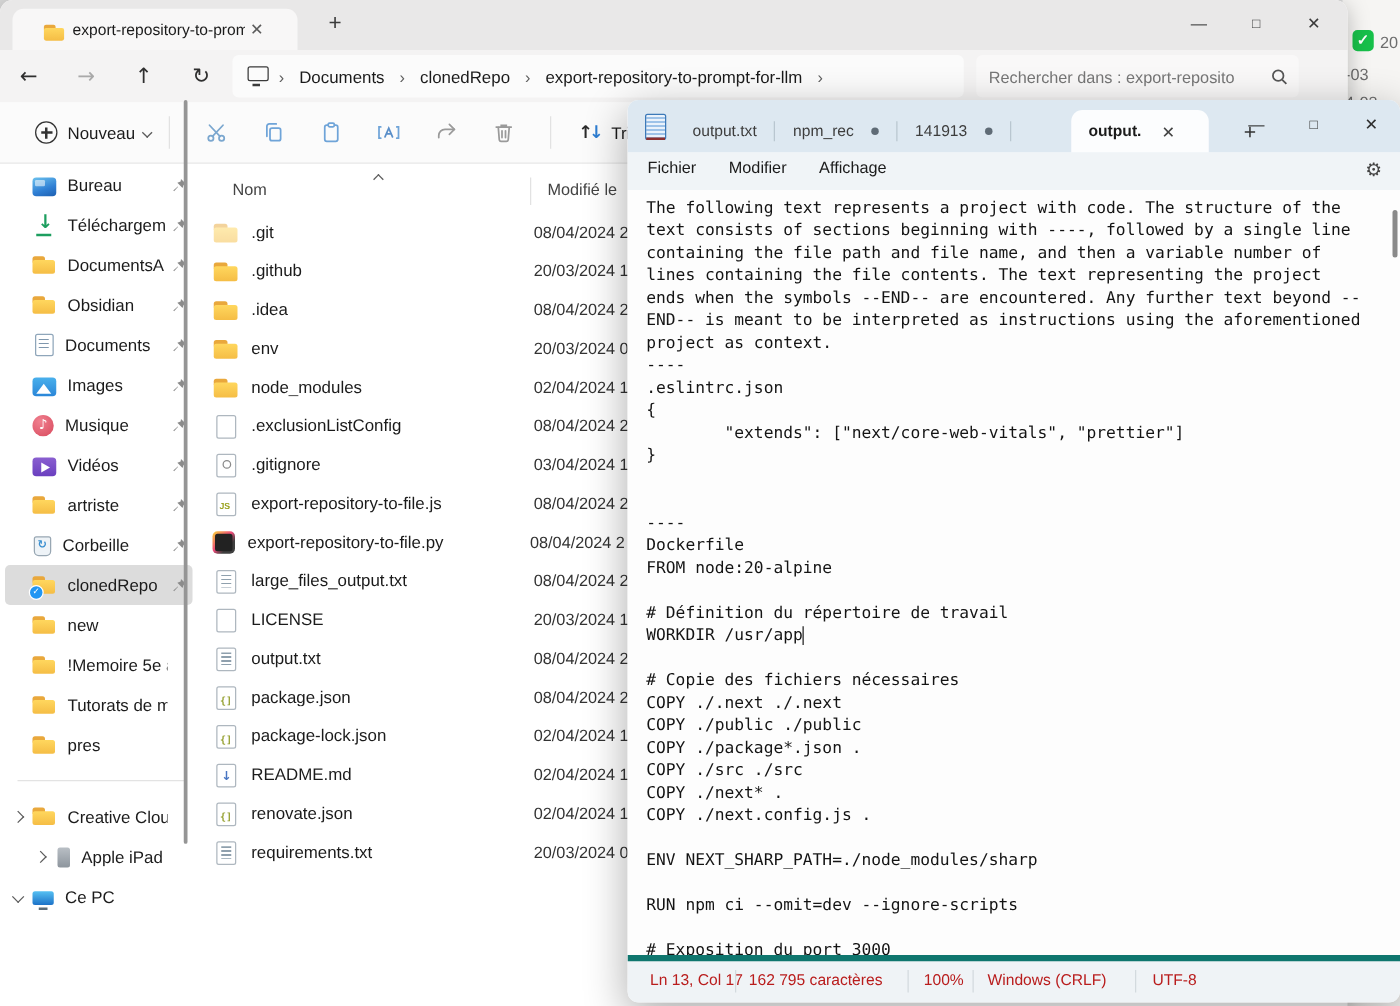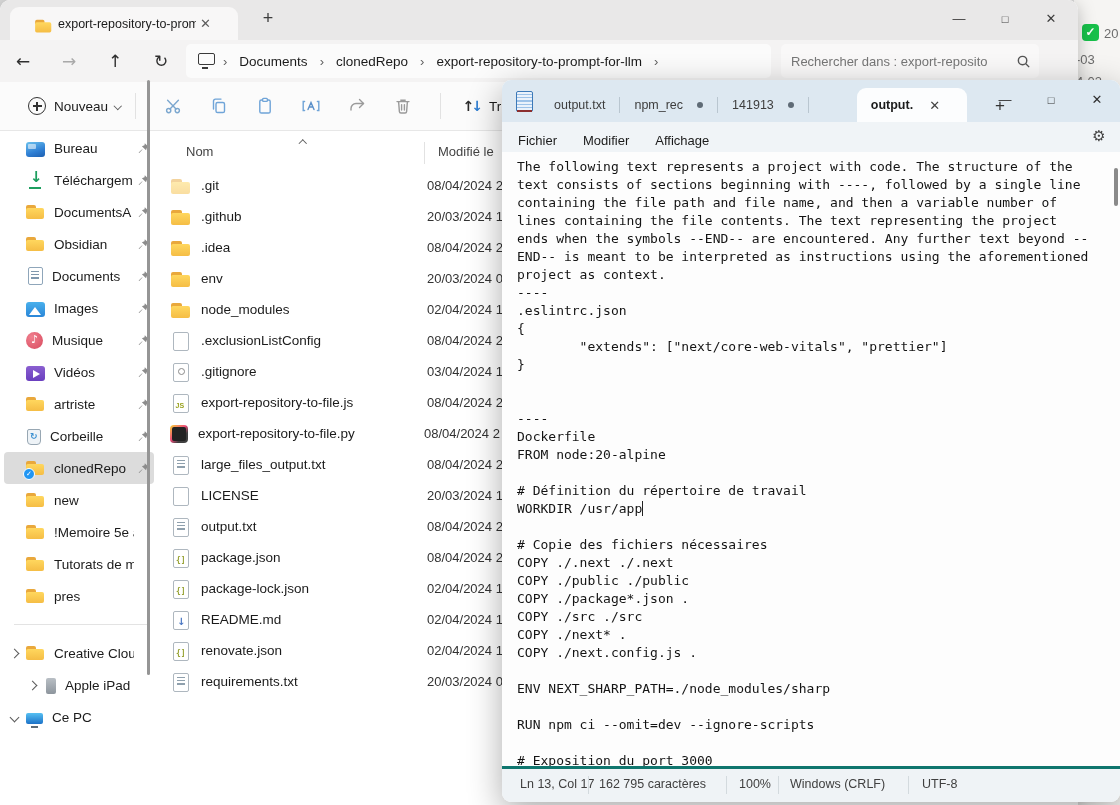--- a/index.html
+++ b/index.html
@@ -143,30 +143,30 @@
       background:repeating-linear-gradient(#eaf2fb 0 2px,#9dc2e8 2px 3.2px)}
   .np-appicon::after{content:"";position:absolute;left:0;bottom:-1px;width:100%;height:2.5px;background:#8b2f2f}
   .np-tabs{position:absolute;left:40px;top:0;height:42px;display:flex;align-items:flex-end}
   .np-tab{height:34px;display:flex;align-items:center;padding:0 12px;font-size:12.5px;color:#3d3d3d;position:relative}
   .np-tab .dot{width:6px;height:6px;border-radius:50%;background:#5f6b76;margin-left:14px}
   .np-tab.active{background:#fcfdfe;border-radius:9px 9px 0 0;font-weight:700;color:#1b1b1b;margin-left:46px;padding:0 27px 0 14px}
   .np-tab.active .close{margin-left:16px;font-weight:400;color:#444;font-size:13px}
   .np-tabsep{width:1px;height:16px;background:#b9c6d0;margin:0 2px 9px 2px}
   .np-newtab{font-size:17px;color:#333;margin:0 0 6px 22px;padding:0 6px}
   .np-ctl{position:absolute;top:0;height:40px;width:46px;text-align:center;line-height:40px;color:#2f2f2f;font-size:13px}
-  .np-menubar{position:absolute;left:0;top:42px;width:100%;height:30px;background:#f0f4f7;display:flex;align-items:flex-end}
+  .np-menubar{position:absolute;left:0;top:42px;width:100%;height:30px;background:#f0f4f7;display:flex;align-items:flex-start}
   .np-menu{font-size:13px;padding:4px 12px;margin-left:2px;border-radius:4px}
   .np-menu:first-child{margin-left:4px}
   .np-gear{position:absolute;right:12px;top:47px;width:18px;height:18px;color:#444;font-family:"DejaVu Sans",sans-serif;font-size:15px;line-height:18px;text-align:center}
   .np-text{position:absolute;left:0;top:72px;width:100%;height:617px;background:#fdfdfd;overflow:hidden}
   .np-text pre{margin:0;padding:6px 10px 0 15px;font:13px/18px "DejaVu Sans Mono",monospace;color:#141414;white-space:pre}
   #np-caret{position:absolute;left:140px;top:349px;width:1.4px;height:15px;background:#222}
   #np-scroll{position:absolute;right:2px;top:16px;width:4px;height:38px;background:#8a8a8a;border-radius:2px}
-  .np-status{position:absolute;left:0;bottom:0;width:100%;height:33px;background:#eff3f6;border-top:3px solid #0f766e;
-             font-size:12.5px;color:#404040}
+  .np-status{position:absolute;left:0;bottom:0;width:100%;height:33px;background:#eff3f6;border-top:5px solid #0f766e;
+             font-size:12.5px;color:#b91c1c}
   .np-status .seg{position:absolute;top:8px;white-space:nowrap}
   .np-status .s1{left:18px}.np-status .s2{left:97px}.np-status .s3{left:237px}.np-status .s4{left:288px}.np-status .s5{left:420px}
   .np-status .ssep{position:absolute;top:7px;width:1px;height:18px;background:#d3dade}
   .np-status .p1{left:86px}.np-status .p2{left:224px}.np-status .p3{left:276px}.np-status .p4{left:406px}
 
   svg{display:block}
 </style>
 </head>
 <body>
 

